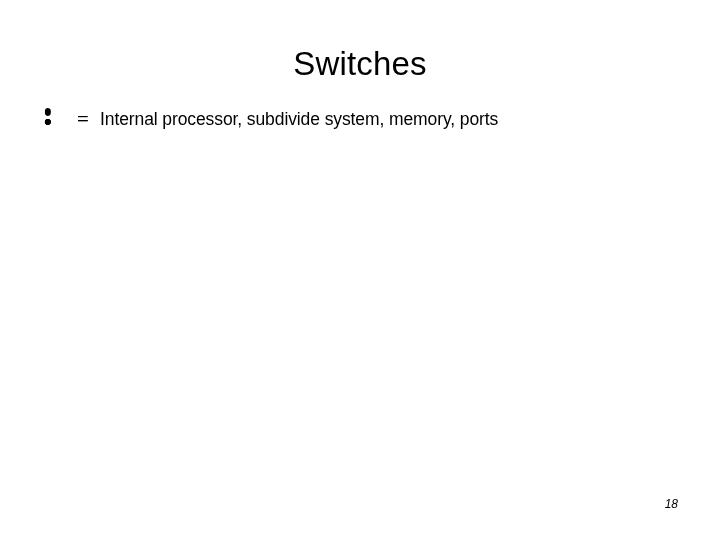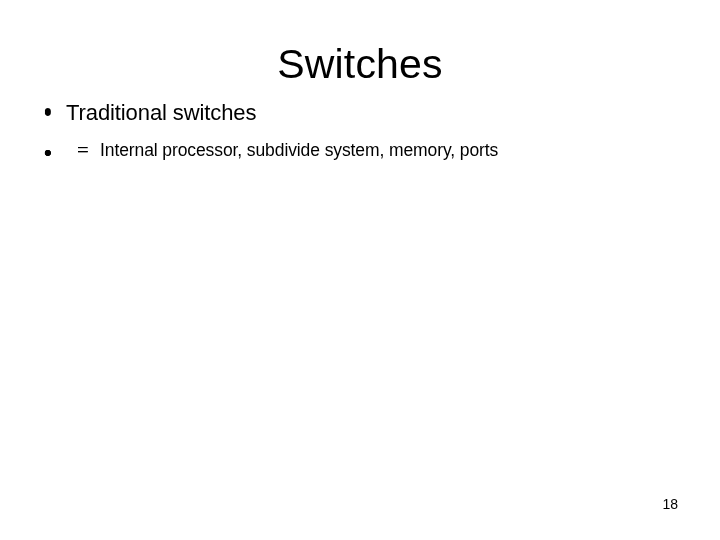--- a/index.html
+++ b/index.html
@@ -16,21 +16,21 @@
     font-family: "Liberation Sans", sans-serif;
     color: #000000;
     -webkit-font-smoothing: none;
   }
   .slide-title {
     position: absolute;
     top: 46px;
     left: 0;
     width: 720px;
     text-align: center;
-    font-size: 41px;
+    font-size: 33px;
     line-height: 36px;
     font-weight: 400;
     color: #000000;
     letter-spacing: 0.2px;
   }
   .body {
     position: absolute;
     top: 96px;
     left: 38px;
     width: 644px;
@@ -67,41 +67,41 @@
     font-size: 17.5px;
     line-height: 25px;
   }
   .gap-after {
     margin-bottom: 9px;
   }
   .page-number {
     position: absolute;
     right: 42px;
     bottom: 28px;
-    font-size: 14px;
+    font-size: 12px;
     line-height: 16px;
     color: #000000;
+    font-style: italic;
   }
 </style>
 </head>
 <body>
 
 <div class="slide">
 
   <div class="slide-title">Switches</div>
 
   <div class="body">
 
     <div class="bullet">
       <span class="marker">•</span>
     </div>
 
     <div class="bullet">
       <span class="marker">•</span>
-      <span>Traditional switches</span>
     </div>
 
     <div class="subbullet">
       <span class="marker">–</span>
     </div>
 
     <div class="bullet">
       <span class="marker">•</span>
     </div>
 

